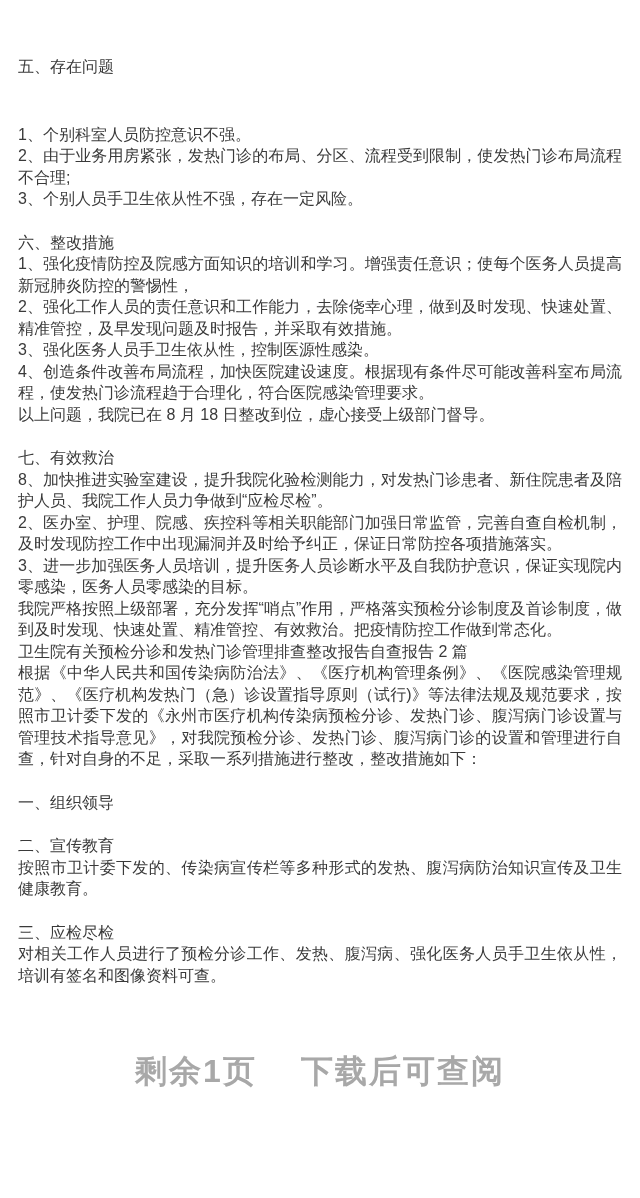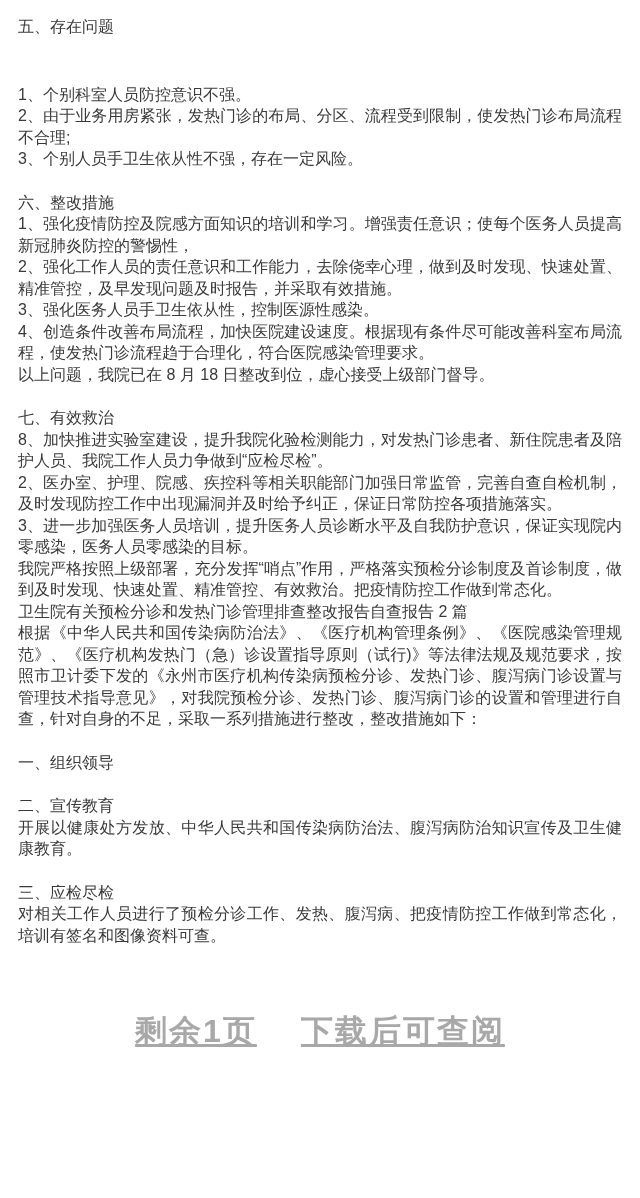--- a/index.html
+++ b/index.html
@@ -6,20 +6,21 @@
   html, body { background: #ffffff; }
   body {
     width: 640px;
     height: 1198px;
     overflow: hidden;
     font-family: "Liberation Sans", "DejaVu Sans", sans-serif;
     color: #3a3a3a;
   }
   .doc {
     padding: 16px 18px 0 18px;
+    margin-top: 40px;
   }
   .heading, .para {
     font-size: 16px;
     line-height: 21.5px;
     text-align: justify;
     text-justify: inter-ideograph;
     word-break: break-all;
     color: #3a3a3a;
     font-weight: normal;
   }
@@ -30,21 +31,20 @@
     margin-top: 64px;
     width: 100%;
     text-align: center;
     white-space: nowrap;
   }
   .footer span {
     font-size: 32px;
     font-weight: bold;
     color: #a8a8a8;
     letter-spacing: 2px;
-    text-decoration: underline;
   }
   .footer .gap { display: inline-block; width: 44px; }
 </style>
 </head>
 <body>
 
 <div class="doc">
 
   <div class="section first">
     <div class="heading">五、存在问题</div>
@@ -71,25 +71,25 @@
     <div class="para">卫生院有关预检分诊和发热门诊管理排查整改报告自查报告 2 篇</div>
     <div class="para">根据《中华人民共和国传染病防治法》、《医疗机构管理条例》、《医院感染管理规范》、《医疗机构发热门（急）诊设置指导原则（试行)》等法律法规及规范要求，按照市卫计委下发的《永州市医疗机构传染病预检分诊、发热门诊、腹泻病门诊设置与管理技术指导意见》，对我院预检分诊、发热门诊、腹泻病门诊的设置和管理进行自查，针对自身的不足，采取一系列措施进行整改，整改措施如下：</div>
   </div>
 
   <div class="section">
     <div class="heading">一、组织领导</div>
   </div>
 
   <div class="section">
     <div class="heading">二、宣传教育</div>
-    <div class="para">开展以健康处方发放、中华人民共和国传染病防治法、腹泻病防治知识宣传及卫生健康教育。</div>
+    <div class="para">按照市卫计委下发的、传染病宣传栏等多种形式的发热、腹泻病防治知识宣传及卫生健康教育。</div>
   </div>
 
   <div class="section">
     <div class="heading">三、应检尽检</div>
-    <div class="para">对相关工作人员进行了预检分诊工作、发热、腹泻病、把疫情防控工作做到常态化，培训有签名和图像资料可查。</div>
+    <div class="para">对相关工作人员进行了预检分诊工作、发热、腹泻病、强化医务人员手卫生依从性，培训有签名和图像资料可查。</div>
   </div>
 
   <div class="footer">
     <span>剩余1页</span><span class="gap"></span><span>下载后可查阅</span>
   </div>
 
 </div>
 
 </body></html>

